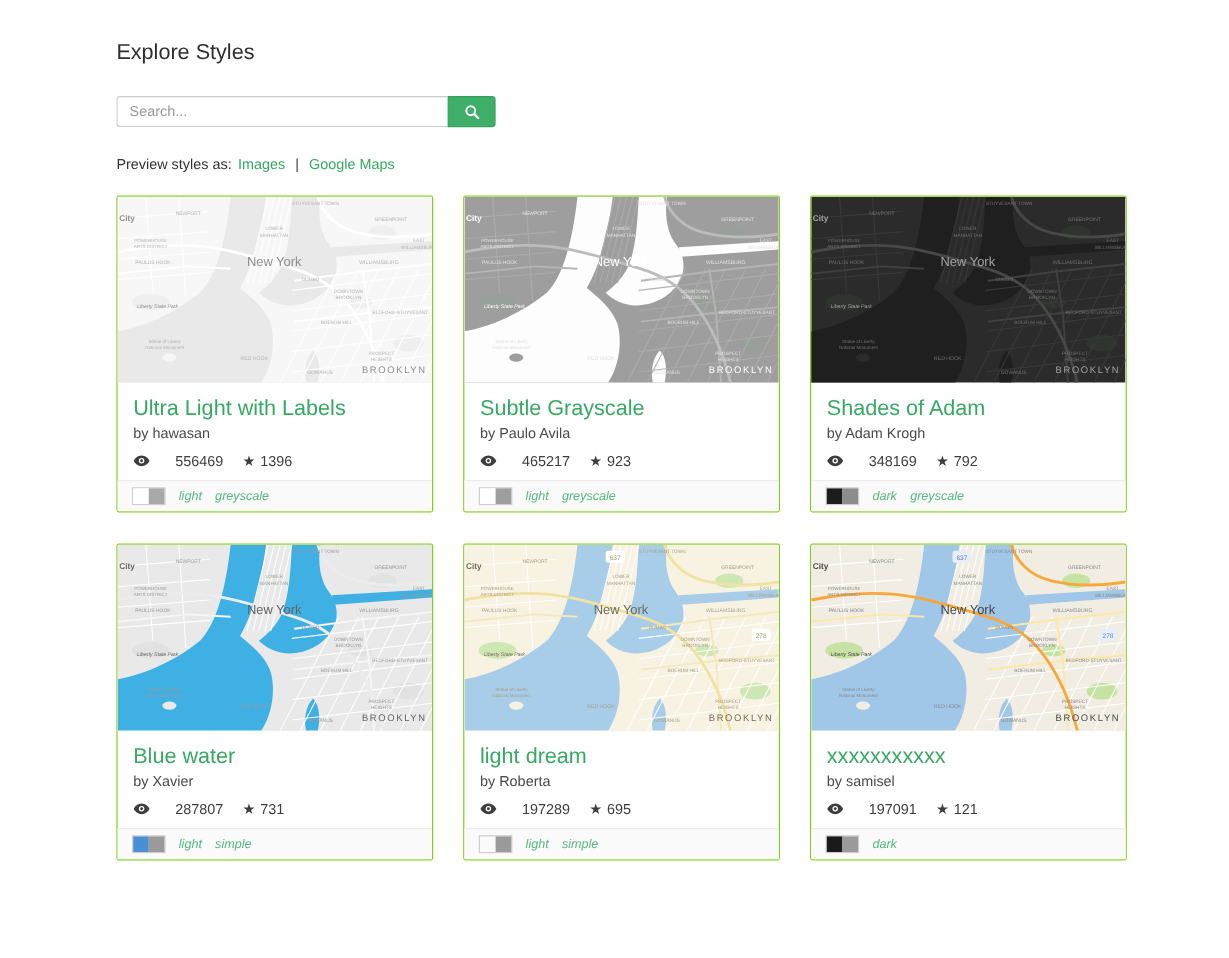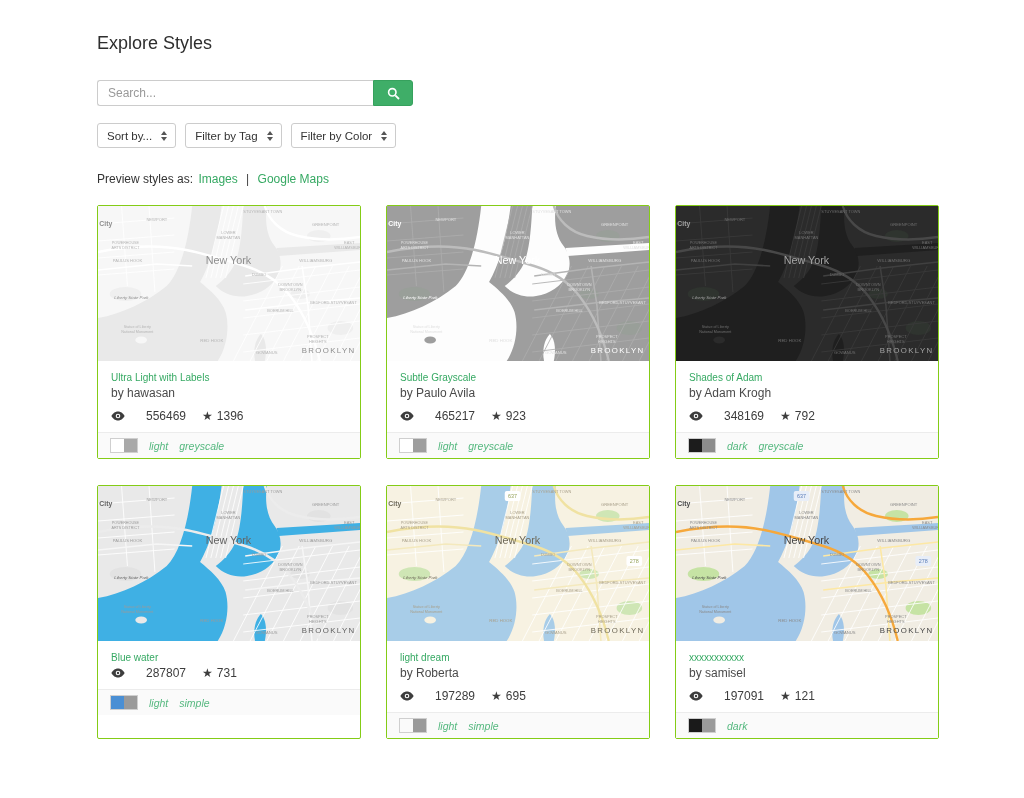--- a/index.html
+++ b/index.html
@@ -29,21 +29,21 @@
   .preview-row .lnk { color:#36a963; text-decoration:none; cursor:pointer; }
   .preview-row .sep { color:#444; margin:0 5px; }
   .preview-row .lbl { margin-right:2px; }
 
   .grid { display:grid; grid-template-columns:repeat(3, 264px); column-gap:25px; row-gap:26px; }
 
   .card { background:#fff; border:1px solid #84cc16; border-radius:2px; display:flex; flex-direction:column; }
   .map { display:block; height:155px; overflow:hidden; background:#eee; cursor:pointer; }
   .map svg { display:block; width:100%; height:100%; }
   .card-body { padding:11px 13px 9px 13px; }
-  .card-title { display:block; color:#36a963; font-size:10px; text-decoration:none; cursor:pointer; margin-bottom:3px; }
+  .card-title { display:block; color:#36a963; font-size:18px; text-decoration:none; cursor:pointer; margin-bottom:3px; }
   .card-author { font-size:12px; color:#4a4a4a; margin-bottom:9px; }
   .card-stats { display:flex; align-items:center; font-size:12px; color:#3d3d3d; }
   .card-stats .eye { display:inline-flex; margin-right:5px; }
   .card-stats .views { margin-right:16px;margin-left:16px; }
   .card-stats .star { color:#3d3d3d; font-size:12px; margin-right:4px; }
   .card-footer { display:flex; align-items:center; gap:11px; padding:5px 12px; background:#fafafa;
     border-top:1px solid #ececec; min-height:25px; }
   .swatch { display:inline-flex; border:1px solid #cfcfcf; }
   .swatch i { display:block; width:13px; height:13px; }
   .tag { font-size:10.5px; font-style:italic; color:#55b87f; cursor:pointer; }
@@ -65,43 +65,20 @@
       <button class="search-btn">
         <span style="display:inline-flex;">
           <svg width="13" height="13" viewBox="0 0 13 13">
             <circle cx="5.3" cy="5.3" r="3.7" fill="none" stroke="#ffffff" stroke-width="1.6"></circle>
             <line x1="8.3" y1="8.3" x2="12" y2="12" stroke="#ffffff" stroke-width="1.8"></line>
           </svg>
         </span>
       </button>
     </div>
 
-    <div class="filters-row">
-      <div class="select">
-        <span>Sort by...</span>
-        <span class="caret">
-            <b class="up"></b>
-            <b class="down"></b>
-          </span>
-      </div>
-      <div class="select">
-        <span>Filter by Tag</span>
-        <span class="caret">
-            <b class="up"></b>
-            <b class="down"></b>
-          </span>
-      </div>
-      <div class="select">
-        <span>Filter by Color</span>
-        <span class="caret">
-            <b class="up"></b>
-            <b class="down"></b>
-          </span>
-      </div>
-    </div>
 
     <div class="preview-row">
       <span class="lbl">Preview styles as:</span>
       <a class="lnk">Images</a>
       <span class="sep">|</span>
       <a class="lnk">Google Maps</a>
     </div>
 
     <div class="grid">
 
@@ -510,20 +487,21 @@
     <text x="116" y="136" font-size="4.4" class="t1" text-anchor="middle">RED HOOK</text>
     <text x="172" y="148" font-size="4.2" class="t1" text-anchor="middle">GOWANUS</text>
     <text x="224" y="132" font-size="4" class="t1" text-anchor="middle">PROSPECT</text>
     <text x="224" y="137" font-size="4" class="t1" text-anchor="middle">HEIGHTS</text>
     <text x="235" y="147" font-size="8" class="t2" text-anchor="middle" letter-spacing="1.4">BROOKLYN</text>
   </g>
 </svg>
           </a>
         <div class="card-body">
           <a class="card-title">Blue water</a>
+          <div class="card-author">by Xavier</div>
           <div class="card-stats">
             <span class="eye">
               <svg width="14" height="10" viewBox="0 0 14 10">
                   <path d="M7 .5C3.9.5 1.3 2.9.4 5c.9 2.1 3.5 4.5 6.6 4.5S12.7 7.1 13.6 5C12.7 2.9 10.1.5 7 .5z" fill="#3d3d3d"></path>
                   <circle cx="7" cy="5" r="2.3" fill="#fff"></circle>
                   <circle cx="7" cy="5" r="1.2" fill="#3d3d3d"></circle>
                 </svg>
             </span>
             <span class="views">287807</span>
             <span class="star">★</span>

